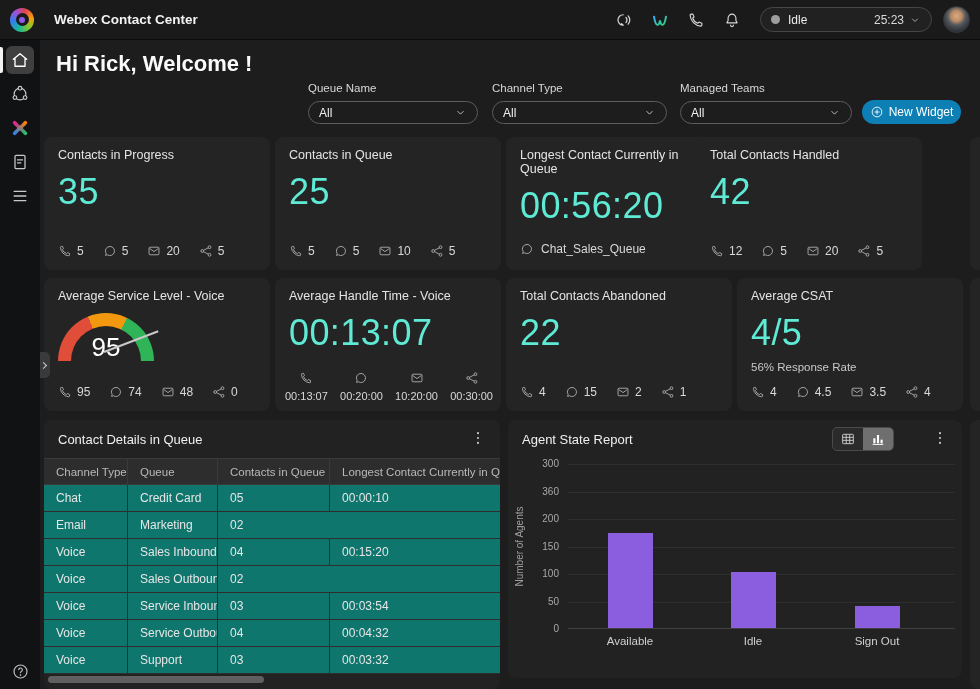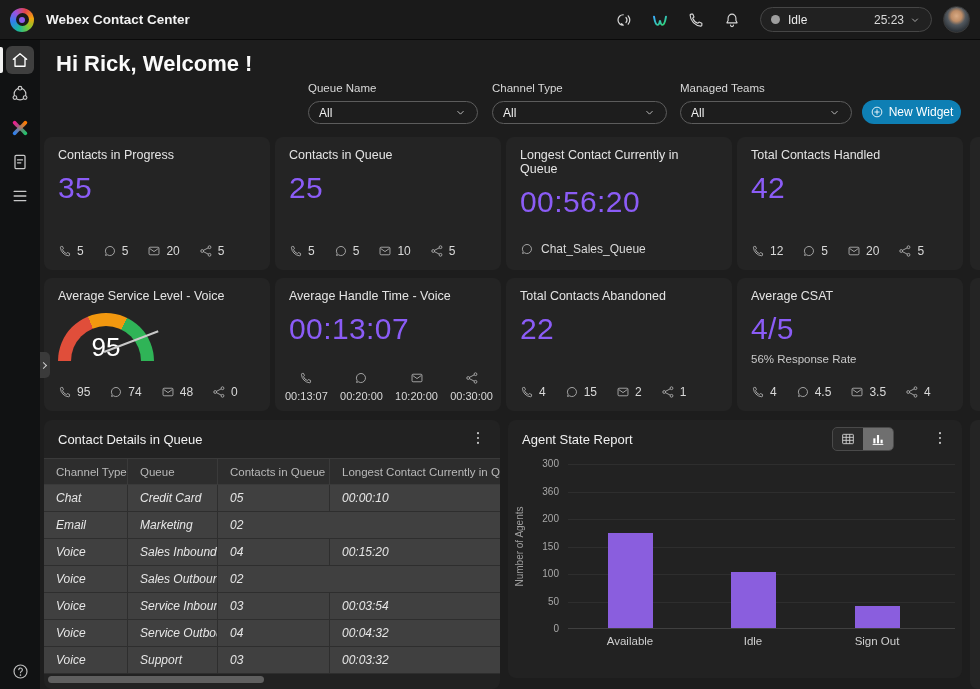--- a/index.html
+++ b/index.html
@@ -5,21 +5,21 @@
   * { box-sizing:border-box; margin:0; padding:0; }
   html,body { width:980px; height:689px; }
   body { font-family:"Liberation Sans", sans-serif; background:#141414; color:#e8e8e8; overflow:hidden; position:relative; }
   .screen { position:absolute; inset:0; }
 
   
   .topbar { position:absolute; top:0; left:0; width:980px; height:40px; background:#1a1a1a; border-bottom:1px solid #0a0a0a; display:flex; align-items:center; padding:0 10px; }
   .logo { width:24px; height:24px; border-radius:50%; position:relative; background:conic-gradient(from 20deg,#e4434a,#f2a20d,#7fc931,#18b89c,#2f80ed,#9b51e0,#e4434a); flex:0 0 auto; }
   .logo::after { content:""; position:absolute; left:5.5px; top:5.5px; width:13px; height:13px; border-radius:50%; background:#1a1a1a; }
   .logo::before { content:""; position:absolute; left:9px; top:9px; width:6px; height:6px; border-radius:50%; background:#8f5ae8; z-index:2; }
-  .app-title { font-size:13.5px; font-weight:bold; color:#f2f2f2; margin-left:12px; }
+  .app-title { font-size:13.5px; font-weight:bold; color:#f2f2f2; margin-left:20px; }
   .topbar-right { margin-left:auto; display:flex; align-items:center; }
   .tb-icon { width:28px; height:28px; background:none; border:none; color:#d8d8d8; display:flex; align-items:center; justify-content:center; margin-left:8px; cursor:pointer; }
   .tb-icon svg { width:18px; height:18px; }
   .status-pill { height:25px; width:172px; border:1px solid #464646; background:#212121; border-radius:13px; display:flex; align-items:center; padding:0 10px; margin-left:14px; font-size:12px; color:#ececec; cursor:pointer; }
   .status-dot { width:9px; height:9px; border-radius:50%; background:#9e9e9e; margin-right:8px; flex:0 0 auto; }
   .status-timer { margin-left:auto; color:#d9d9d9; }
   .status-pill .chev { width:12px; height:12px; color:#b5b5b5; margin-left:5px; }
   .avatar { width:27px; height:27px; border-radius:50%; margin-left:11px; background:radial-gradient(circle at 50% 36%, #d9ab85 0%, #bd8c66 26%, #52585e 45%, #2c3238 75%, #23282c 100%); border:1px solid #3a3a3a; cursor:pointer; }
 
   
@@ -41,21 +41,21 @@
   .filter { position:absolute; top:42px; }
   .filter label { display:block; font-size:11.5px; color:#d8d8d8; margin-bottom:7px; cursor:default; }
   .select { height:23px; border:1px solid #5c5c5c; border-radius:12px; padding:0 10px; display:flex; align-items:center; justify-content:space-between; font-size:12px; color:#f0f0f0; cursor:pointer; }
   .select .chev { width:13px; height:13px; color:#bdbdbd; }
   .new-widget { position:absolute; left:822px; top:60px; width:99px; height:24px; border-radius:12px; background:#0E7FB4; color:#fff; font-size:12px; display:flex; align-items:center; justify-content:center; gap:5px; border:none; cursor:pointer; }
   .new-widget svg { width:14px; height:14px; }
 
   
   .card { position:absolute; width:226px; height:133px; background:#242424; border-radius:8px; padding:11px 14px; }
   .card-title { font-size:12.5px; color:#e4e4e4; }
-  .card-value { font-size:30px; color:#8b5cf6; margin-top:9px; letter-spacing:.4px; }
+  .card-value { font-size:36px; color:#5eead4; margin-top:9px; letter-spacing:.4px; }
   .card-sub { font-size:11.5px; color:#c9c9c9; margin-top:7px; }
   .metrics { position:absolute; left:14px; bottom:12px; display:flex; gap:19px; }
   .metric { display:flex; align-items:center; gap:5px; font-size:12px; color:#d9d9d9; }
   .metric svg, .footer-queue svg, .ms-item svg { width:14px; height:14px; color:#b2b2b2; flex:0 0 auto; }
   .metrics-stacked { position:absolute; left:10px; right:8px; bottom:9px; display:flex; justify-content:space-between; }
   .ms-item { display:flex; flex-direction:column; align-items:center; gap:5px; font-size:11px; color:#d9d9d9; }
   .footer-queue { position:absolute; left:14px; bottom:14px; display:flex; align-items:center; gap:7px; font-size:12px; color:#d9d9d9; }
 
   
   .gauge { position:absolute; left:14px; top:33px; width:96px; height:50px; }
@@ -72,21 +72,21 @@
   .widget-title { font-size:13px; color:#f0f0f0; }
   .kebab { margin-left:12px; width:20px; height:20px; color:#c9c9c9; background:none; border:none; cursor:pointer; }
   .kebab svg { width:18px; height:18px; }
   #table-widget .kebab { margin-left:auto; }
 
   
   .thead, .trow { display:grid; grid-template-columns:84px 90px 112px 1fr; height:27px; }
   .thead { background:#2d2d2d; border-top:1px solid #3a3a3a; border-bottom:1px solid #3a3a3a; }
   .th { font-size:11.5px; color:#b9b9b9; display:flex; align-items:center; padding-left:12px; border-right:1px solid #3a3a3a; overflow:hidden; white-space:nowrap; }
   .th:last-child { border-right:none; }
-  .trow { background:#404040; border-bottom:1px solid #2e2e2e;font-style:italic; }
+  .trow { background:#0f766e; border-bottom:1px solid #2e2e2e; }
   .td { font-size:12px; color:#e6e6e6; display:flex; align-items:center; padding-left:12px; border-right:1px solid #2e2e2e; overflow:hidden; white-space:nowrap; }
   .td:last-child { border-right:none; }
   .hscroll { position:absolute; left:0; bottom:5px; width:100%; height:8px; }
   .hthumb { position:absolute; left:4px; top:0; width:216px; height:7px; border-radius:4px; background:#5f5f5f; cursor:pointer; }
 
   
   .toggle-group { margin-left:auto; display:flex; border:1px solid #4a4a4a; border-radius:5px; overflow:hidden; background:#2b2b2b; }
   .toggle { width:30px; height:22px; display:flex; align-items:center; justify-content:center; color:#cfcfcf; background:transparent; border:none; cursor:pointer; }
   .toggle svg { width:16px; height:16px; }
   .toggle.active { background:#6f6f6f; color:#ffffff; }
@@ -384,21 +384,21 @@
       <div class="card-title">Longest Contact Currently in Queue</div>
       <div class="card-value">00:56:20</div>
       <div class="footer-queue">
         <svg>
             <use href="#i-chat"></use>
           </svg>
         <span>Chat_Sales_Queue</span>
       </div>
     </section>
 
-    <section class="card" style="left:697px;top:97px">
+    <section class="card" style="left:656px;top:97px">
       <div class="card-title">Total Contacts Handled</div>
       <div class="card-value">42</div>
       <div class="metrics">
         <span class="metric">
             <svg>
               <use href="#i-phone"></use>
             </svg>
             <span>12</span>
           </span>
         <span class="metric">

